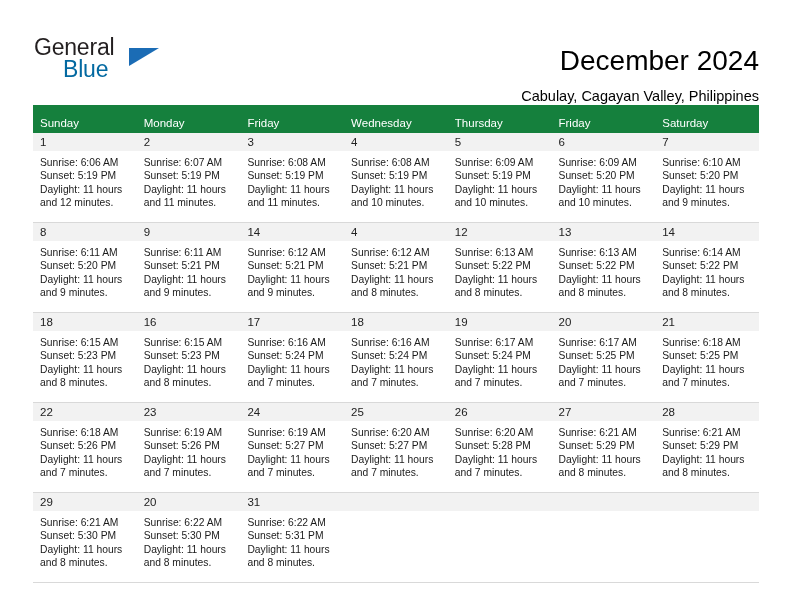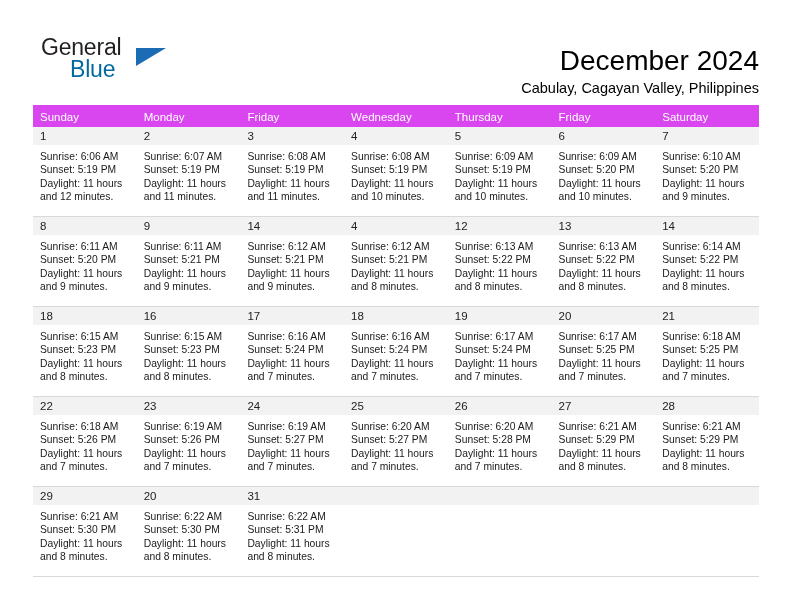--- a/index.html
+++ b/index.html
@@ -24,21 +24,21 @@
   
   .header {
     position: absolute;
     left: 33px;
     top: 28px;
     right: 33px;
     height: 70px;
   }
   .logo {
     position: absolute;
-    left: 8px;
+    left: 1px;
     top: 6px;
     width: 180px;
     height: 56px;
   }
   .logo-general {
     position: absolute;
     left: 0;
     top: 0;
     font-size: 23px;
     color: #231f20;
@@ -73,40 +73,40 @@
     font-size: 28px;
     font-weight: normal;
     color: #000000;
     line-height: 34px;
     white-space: nowrap;
   }
   .cal-subtitle {
     font-size: 14.5px;
     color: #000000;
     line-height: 20px;
-    margin-top: 0;
+    margin-top: 8px;
     white-space: nowrap;
   }
 
   
   .calendar {
     position: absolute;
     left: 33px;
     top: 105px;
     width: 726px;
     border-collapse: collapse;
     table-layout: fixed;
   }
   .calendar th {
-    background: #d946ef;
+    background: #15803d;
     color: #ffffff;
     font-size: 11.5px;
     font-weight: normal;
     text-align: left;
-    padding: 6px 0 4px 7px;
+    padding: 12px 0 4px 7px;
     height: 12px;
     border: none;
   }
   .weekrow > td {
     padding: 0;
     vertical-align: top;
     border-top: 1px solid #3c7ebf;
     border-bottom: 1px solid #d9d9d9;
   }
   .weekrow.first > td {

